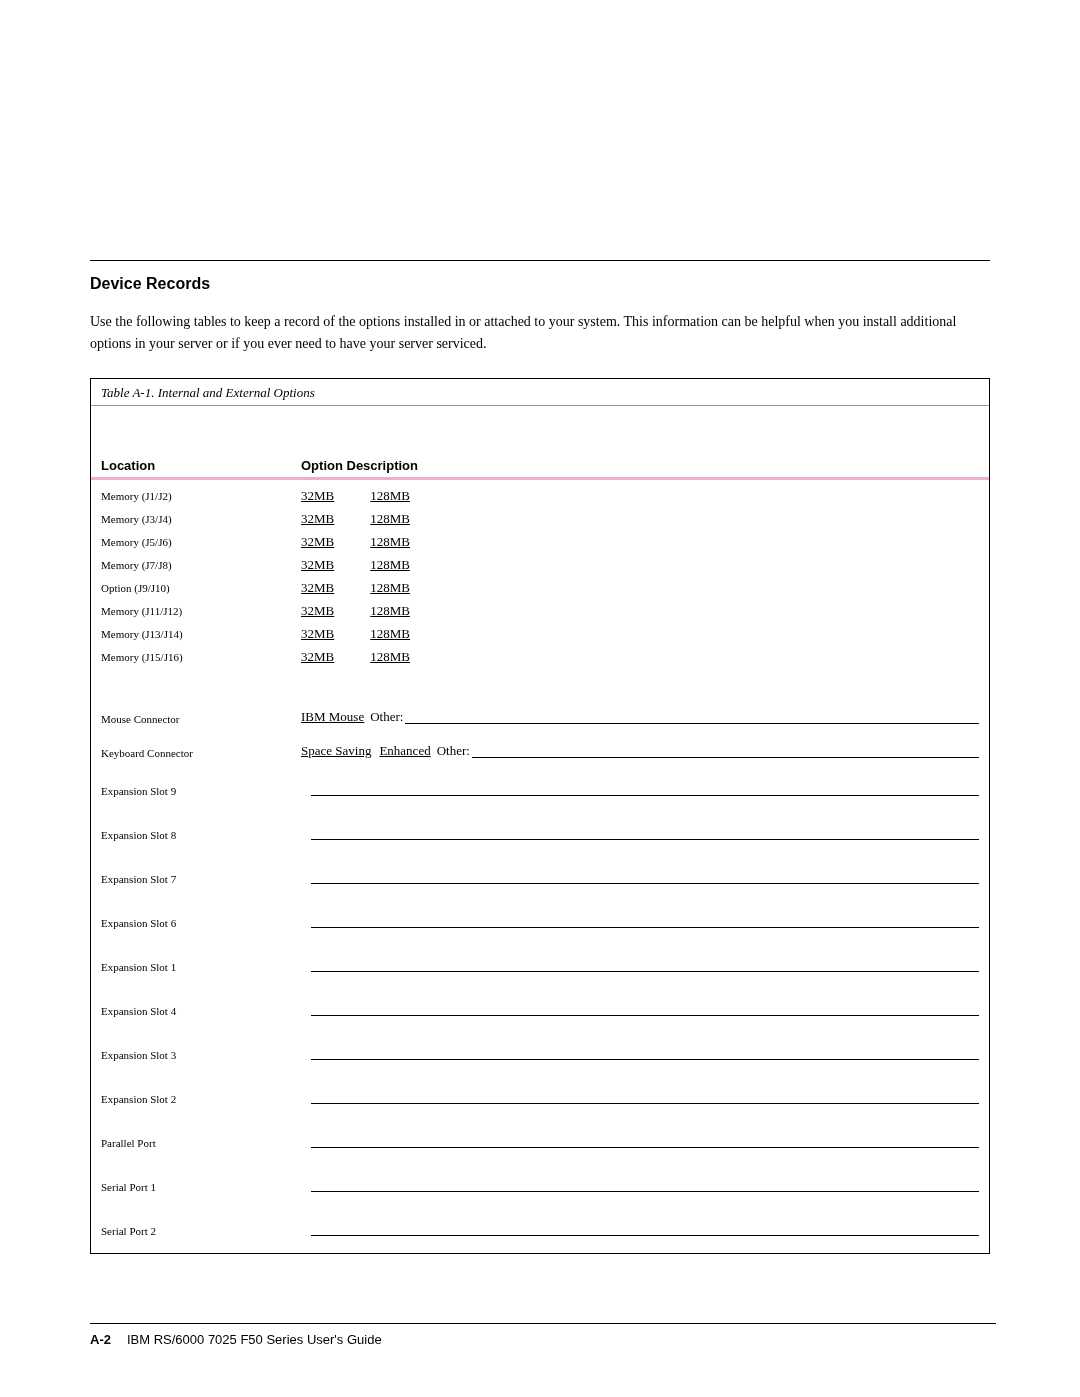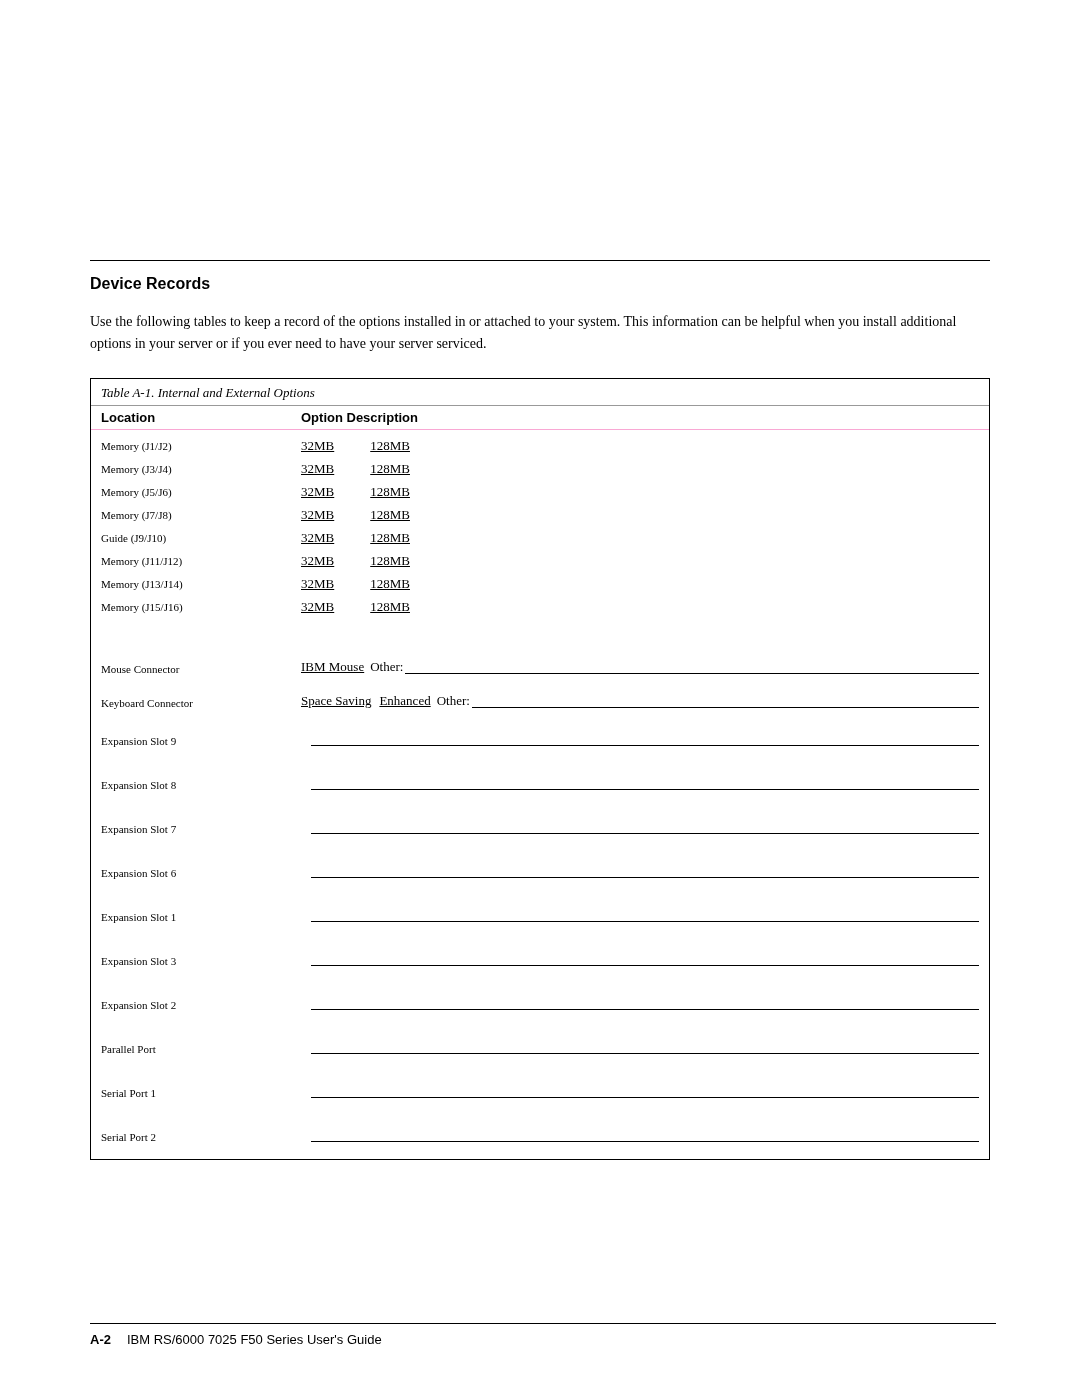--- a/index.html
+++ b/index.html
@@ -55,21 +55,22 @@
       font-family: 'Times New Roman', Times, serif;
       font-size: 13px;
       font-style: italic;
       padding: 6px 10px 4px 10px;
       border-bottom: 1px solid #999;
     }
 
     .table-header-row {
       display: flex;
       padding: 4px 10px 4px 10px;
-      border-bottom: 1px solid #f9a8d4;
+      border-bottom: 3px solid #f9a8d4;
+      margin-top: 48px;
     }
 
     .col-location-header {
       width: 200px;
       font-weight: bold;
       font-family: 'Arial', sans-serif;
       font-size: 13px;
     }
 
     .col-option-header {
@@ -199,21 +200,21 @@
         </div>
       </div>
       <div class="table-row">
         <div class="col-location">Memory (J7/J8)</div>
         <div class="col-option mem-option">
           <span class="underlined">32MB</span>
           <span style="margin-left:16px;" class="underlined">128MB</span>
         </div>
       </div>
       <div class="table-row">
-        <div class="col-location">Guide (J9/J10)</div>
+        <div class="col-location">Option (J9/J10)</div>
         <div class="col-option mem-option">
           <span class="underlined">32MB</span>
           <span style="margin-left:16px;" class="underlined">128MB</span>
         </div>
       </div>
       <div class="table-row">
         <div class="col-location">Memory (J11/J12)</div>
         <div class="col-option mem-option">
           <span class="underlined">32MB</span>
           <span style="margin-left:16px;" class="underlined">128MB</span>
@@ -267,20 +268,24 @@
       </div>
       <div class="table-row-expansion">
         <div class="col-location">Expansion Slot 6</div>
         <div class="expansion-fill"></div>
       </div>
       <div class="table-row-expansion">
         <div class="col-location">Expansion Slot 1</div>
         <div class="expansion-fill"></div>
       </div>
       <div class="table-row-expansion">
+        <div class="col-location">Expansion Slot 4</div>
+        <div class="expansion-fill"></div>
+      </div>
+      <div class="table-row-expansion">
         <div class="col-location">Expansion Slot 3</div>
         <div class="expansion-fill"></div>
       </div>
       <div class="table-row-expansion">
         <div class="col-location">Expansion Slot 2</div>
         <div class="expansion-fill"></div>
       </div>
 
       <div class="table-row-expansion">
         <div class="col-location">Parallel Port</div>

